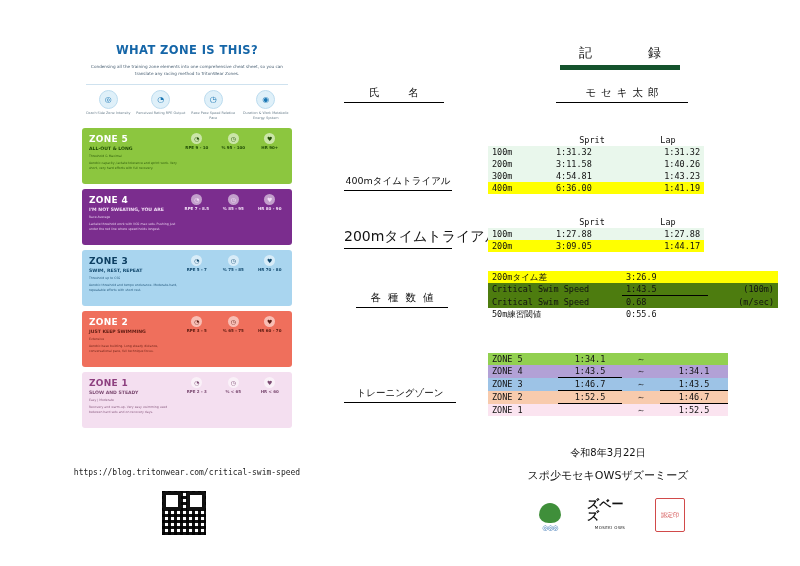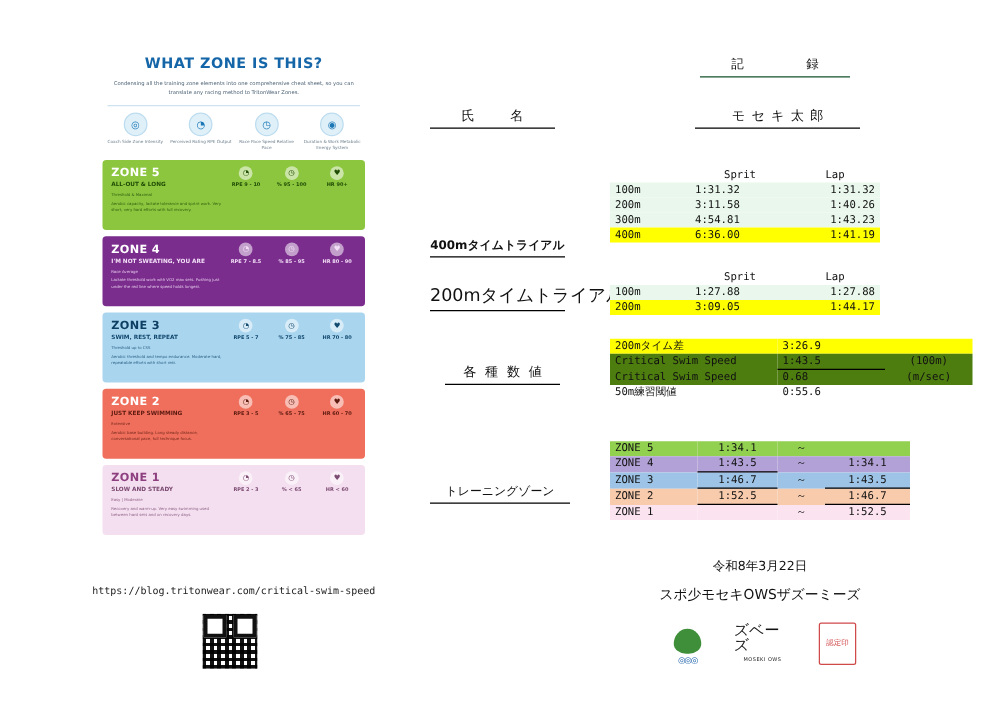--- a/index.html
+++ b/index.html
@@ -89,34 +89,34 @@
   }
   .qr::before,.qr::after{
     content:"";position:absolute;width:12px;height:12px;border:3px solid #111;background:#fff;
   }
   .qr::before{left:1px;top:1px;}
   .qr::after{right:1px;top:1px;}
 
   
   .rep-title{
     position:absolute;left:560px;top:44px;width:120px;text-align:center;
-    font-size:10px;letter-spacing:10px;text-indent:10px;
-    border-bottom:1px solid #14532d;padding-bottom:3px;
+    font-size:13px;letter-spacing:10px;text-indent:10px;
+    border-bottom:5px solid #14532d;padding-bottom:3px;
   }
   .lbl{
     position:absolute;font-size:10.5px;border-bottom:1px solid #000;
     padding-bottom:2px;text-align:center;white-space:nowrap;
   }
   .lbl-name{left:344px;top:86px;width:100px;letter-spacing:9px;text-indent:9px;}
   .val-name{
     position:absolute;left:556px;top:86px;width:132px;text-align:center;
     font-size:10.5px;letter-spacing:5px;text-indent:5px;
     border-bottom:1px solid #000;padding-bottom:2px;
   }
-  .lbl-400{left:344px;top:190px;width:108px;font-size:9.5px;letter-spacing:0;font-weight:bold;}
+  .lbl-400{left:344px;top:175px;width:108px;font-size:9.5px;letter-spacing:0;}
   .lbl-200{left:344px;top:228px;width:108px;font-size:14px;letter-spacing:0;}
   .lbl-misc{left:356px;top:291px;width:92px;letter-spacing:7px;text-indent:7px;}
   .lbl-zone{left:344px;top:387px;width:112px;font-size:9.5px;letter-spacing:0;}
 
   table.tbl{
     position:absolute;border-collapse:collapse;
     font-family:"DejaVu Sans Mono", monospace;font-size:8.5px;
   }
   table.tbl td{padding:0 4px;height:12px;line-height:12px;white-space:nowrap;}
   .thead td{text-align:center;font-family:"DejaVu Sans Mono",monospace;}
@@ -128,21 +128,21 @@
   .c-sprit{width:72px;}
   .c-lap{width:64px;text-align:right;}
   .row-green td{background:#e9f7ec;}
   .row-yellow td{background:#ffff00;}
   .cell-u{border-bottom:1px solid #000;}
   .misc-y td{background:#ffff00;}
   .misc-v td{background:#4d7c0f;}
   .misc-n td{background:transparent;}
   .m-lab{width:126px;}
   .m-val{width:78px;}
-  .m-unit{width:62px;text-align:center;}
+  .m-unit{width:62px;text-align:right;}
   .zrow td{height:12px;}
   .z-name{width:62px;padding-left:10px;}
   .z-low{width:56px;text-align:center;}
   .z-tilde{width:30px;text-align:center;}
   .z-high{width:60px;text-align:center;}
   .zc5 td{background:#92d050;}
   .zc4 td{background:#b2a1d6;}
   .zc3 td{background:#9dc3e6;}
   .zc2 td{background:#f8cbad;}
   .zc1 td{background:#fbe4f0;}
@@ -155,21 +155,21 @@
     position:absolute;left:470px;top:468px;width:276px;text-align:center;font-size:11px;
   }
   .seals{
     position:absolute;left:520px;top:488px;width:180px;height:44px;
     display:flex;justify-content:center;gap:22px;align-items:flex-end;
   }
   .seal1{width:30px;height:34px;display:flex;flex-direction:column;align-items:center;justify-content:flex-end;}
   .seal1 .leaf{width:22px;height:20px;background:#3f8f3a;border-radius:50% 50% 45% 45%/60% 60% 40% 40%;}
   .seal1 .rings{font-size:7px;color:#1b5fa8;letter-spacing:-1px;margin-top:1px;}
   .seal2{width:46px;height:36px;display:flex;flex-direction:column;align-items:center;justify-content:center;}
-  .seal2 .kanji{font-size:12px;font-weight:normal;color:#111;line-height:1;}
+  .seal2 .kanji{font-size:12px;font-weight:bold;color:#111;line-height:1;}
   .seal2 .cap{font-size:4px;letter-spacing:.4px;margin-top:3px;color:#222;}
   .seal3{
     width:28px;height:32px;border:1.5px solid #d14a4a;border-radius:2px;
     color:#d14a4a;font-size:6px;display:flex;align-items:center;justify-content:center;
     text-align:center;line-height:1.2;
   }
 </style>
 </head>
 <body>
 

